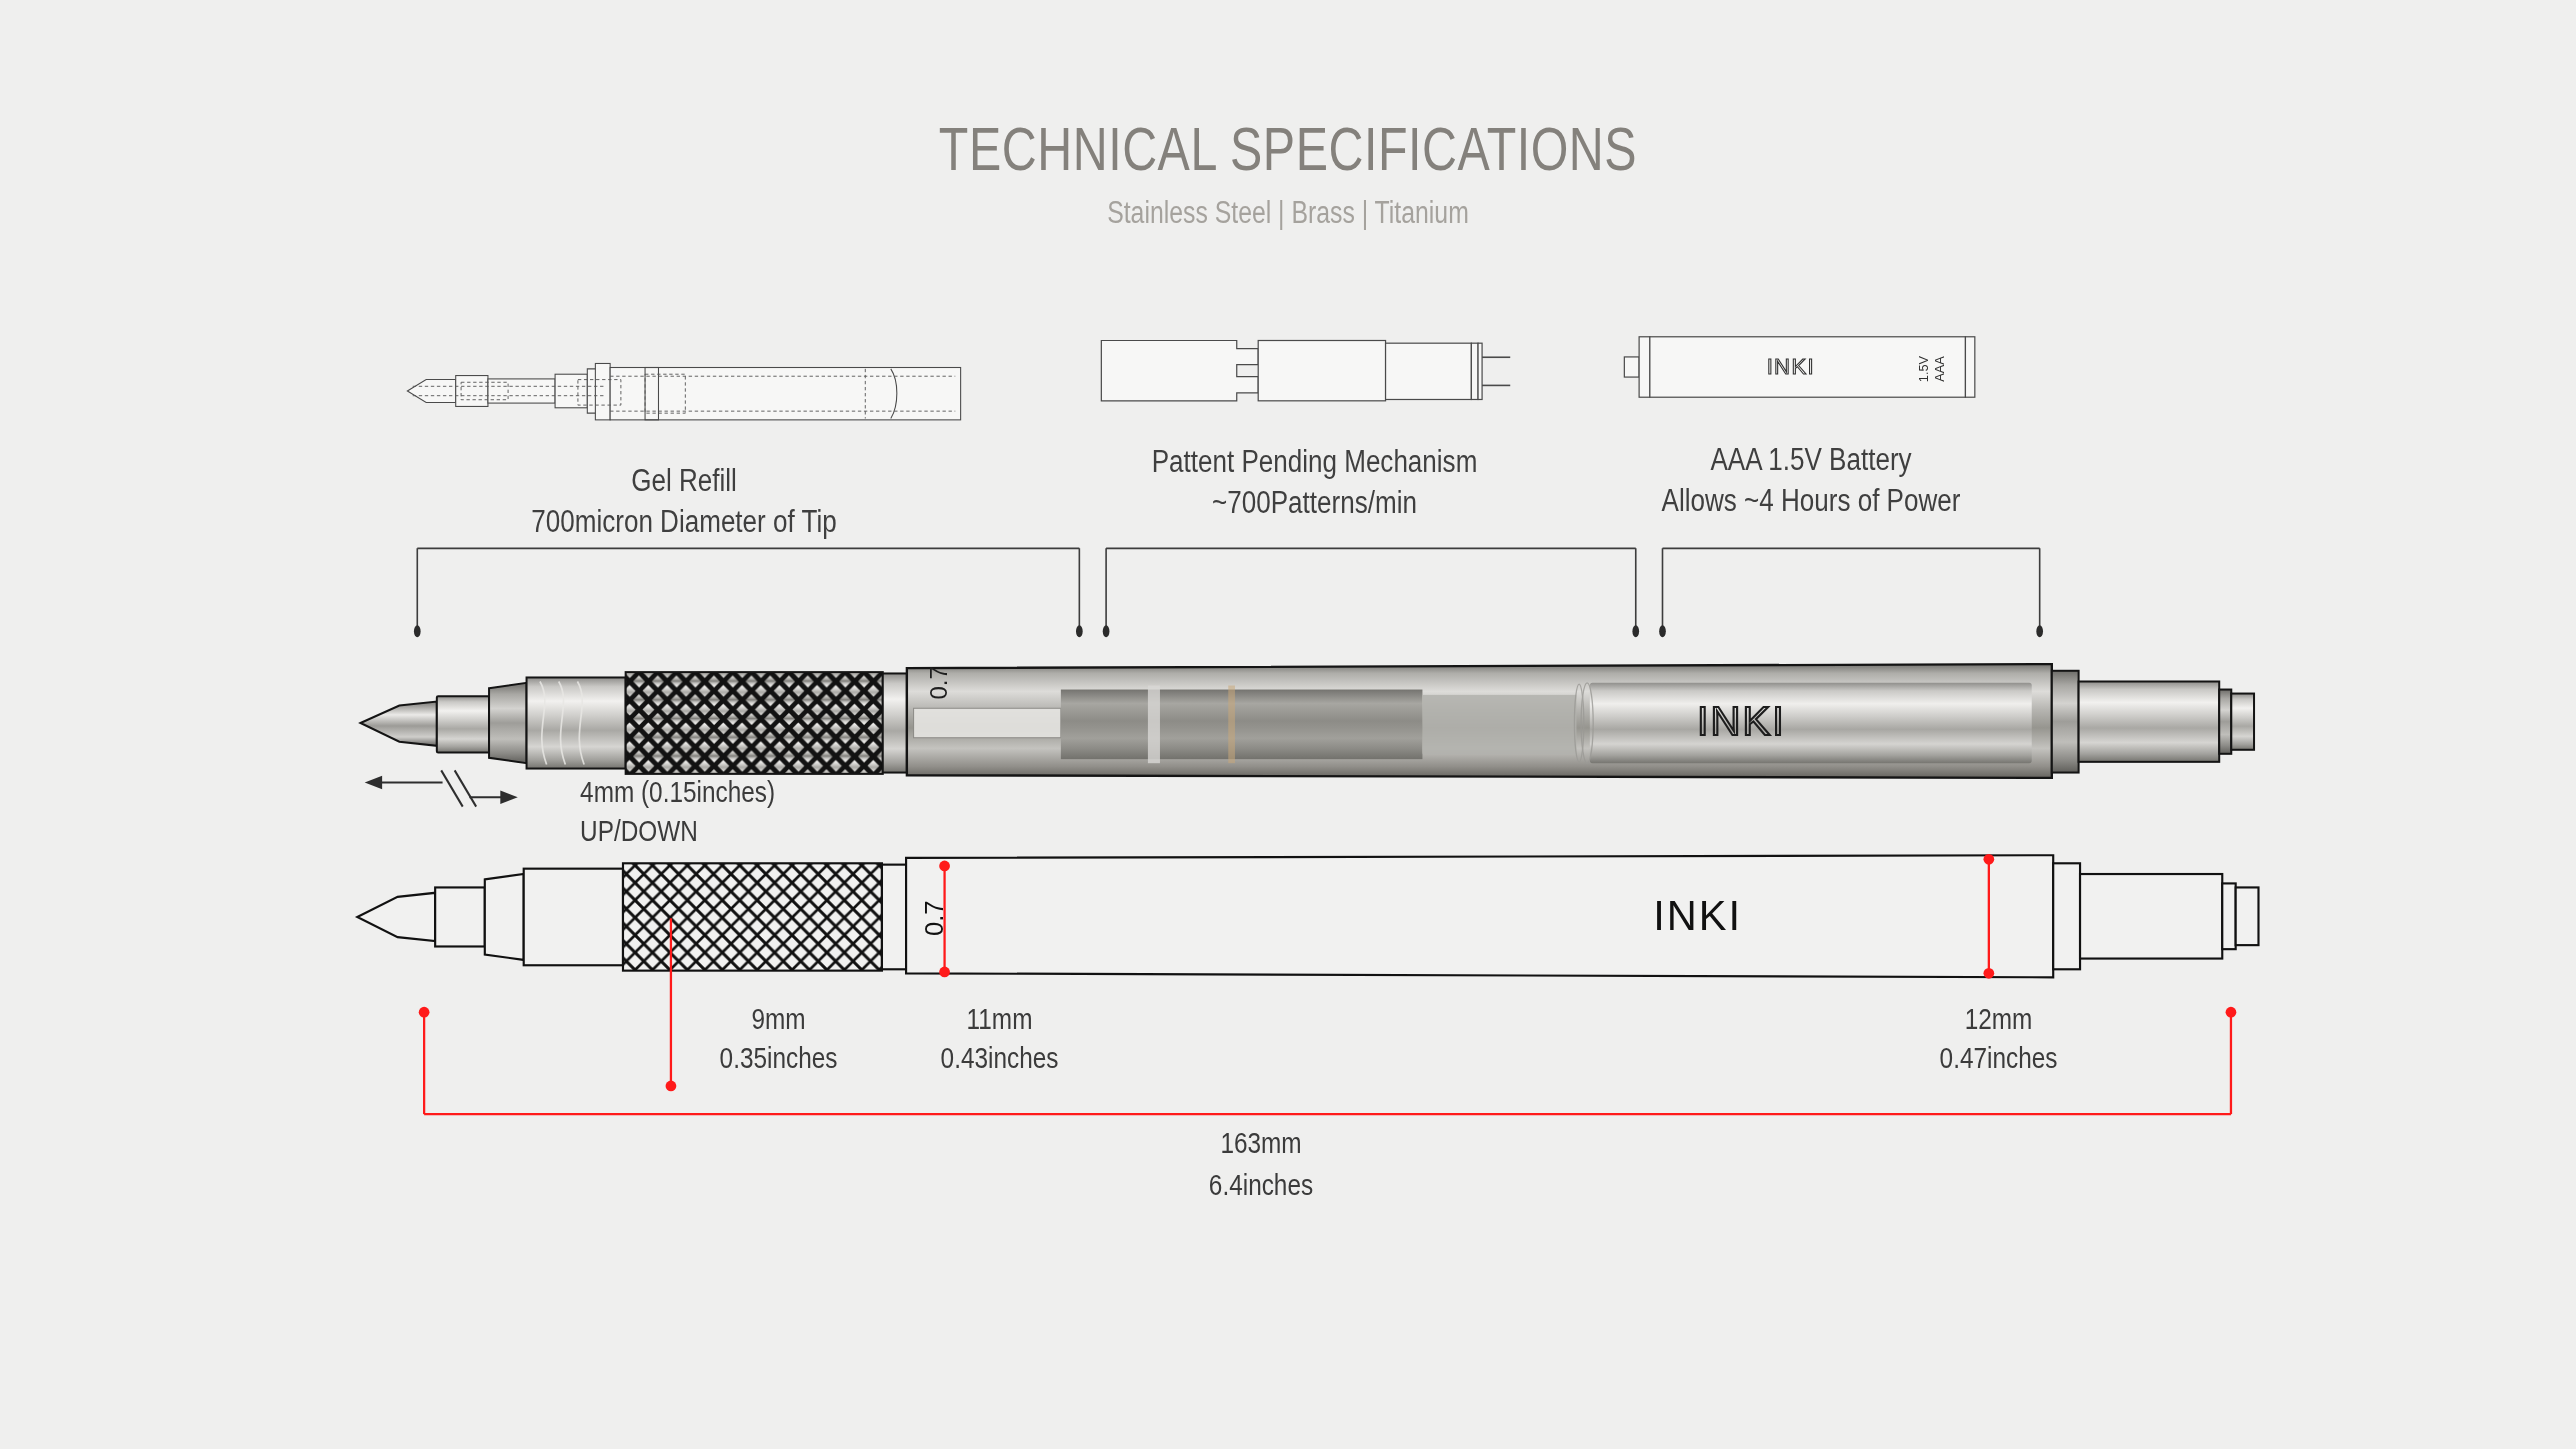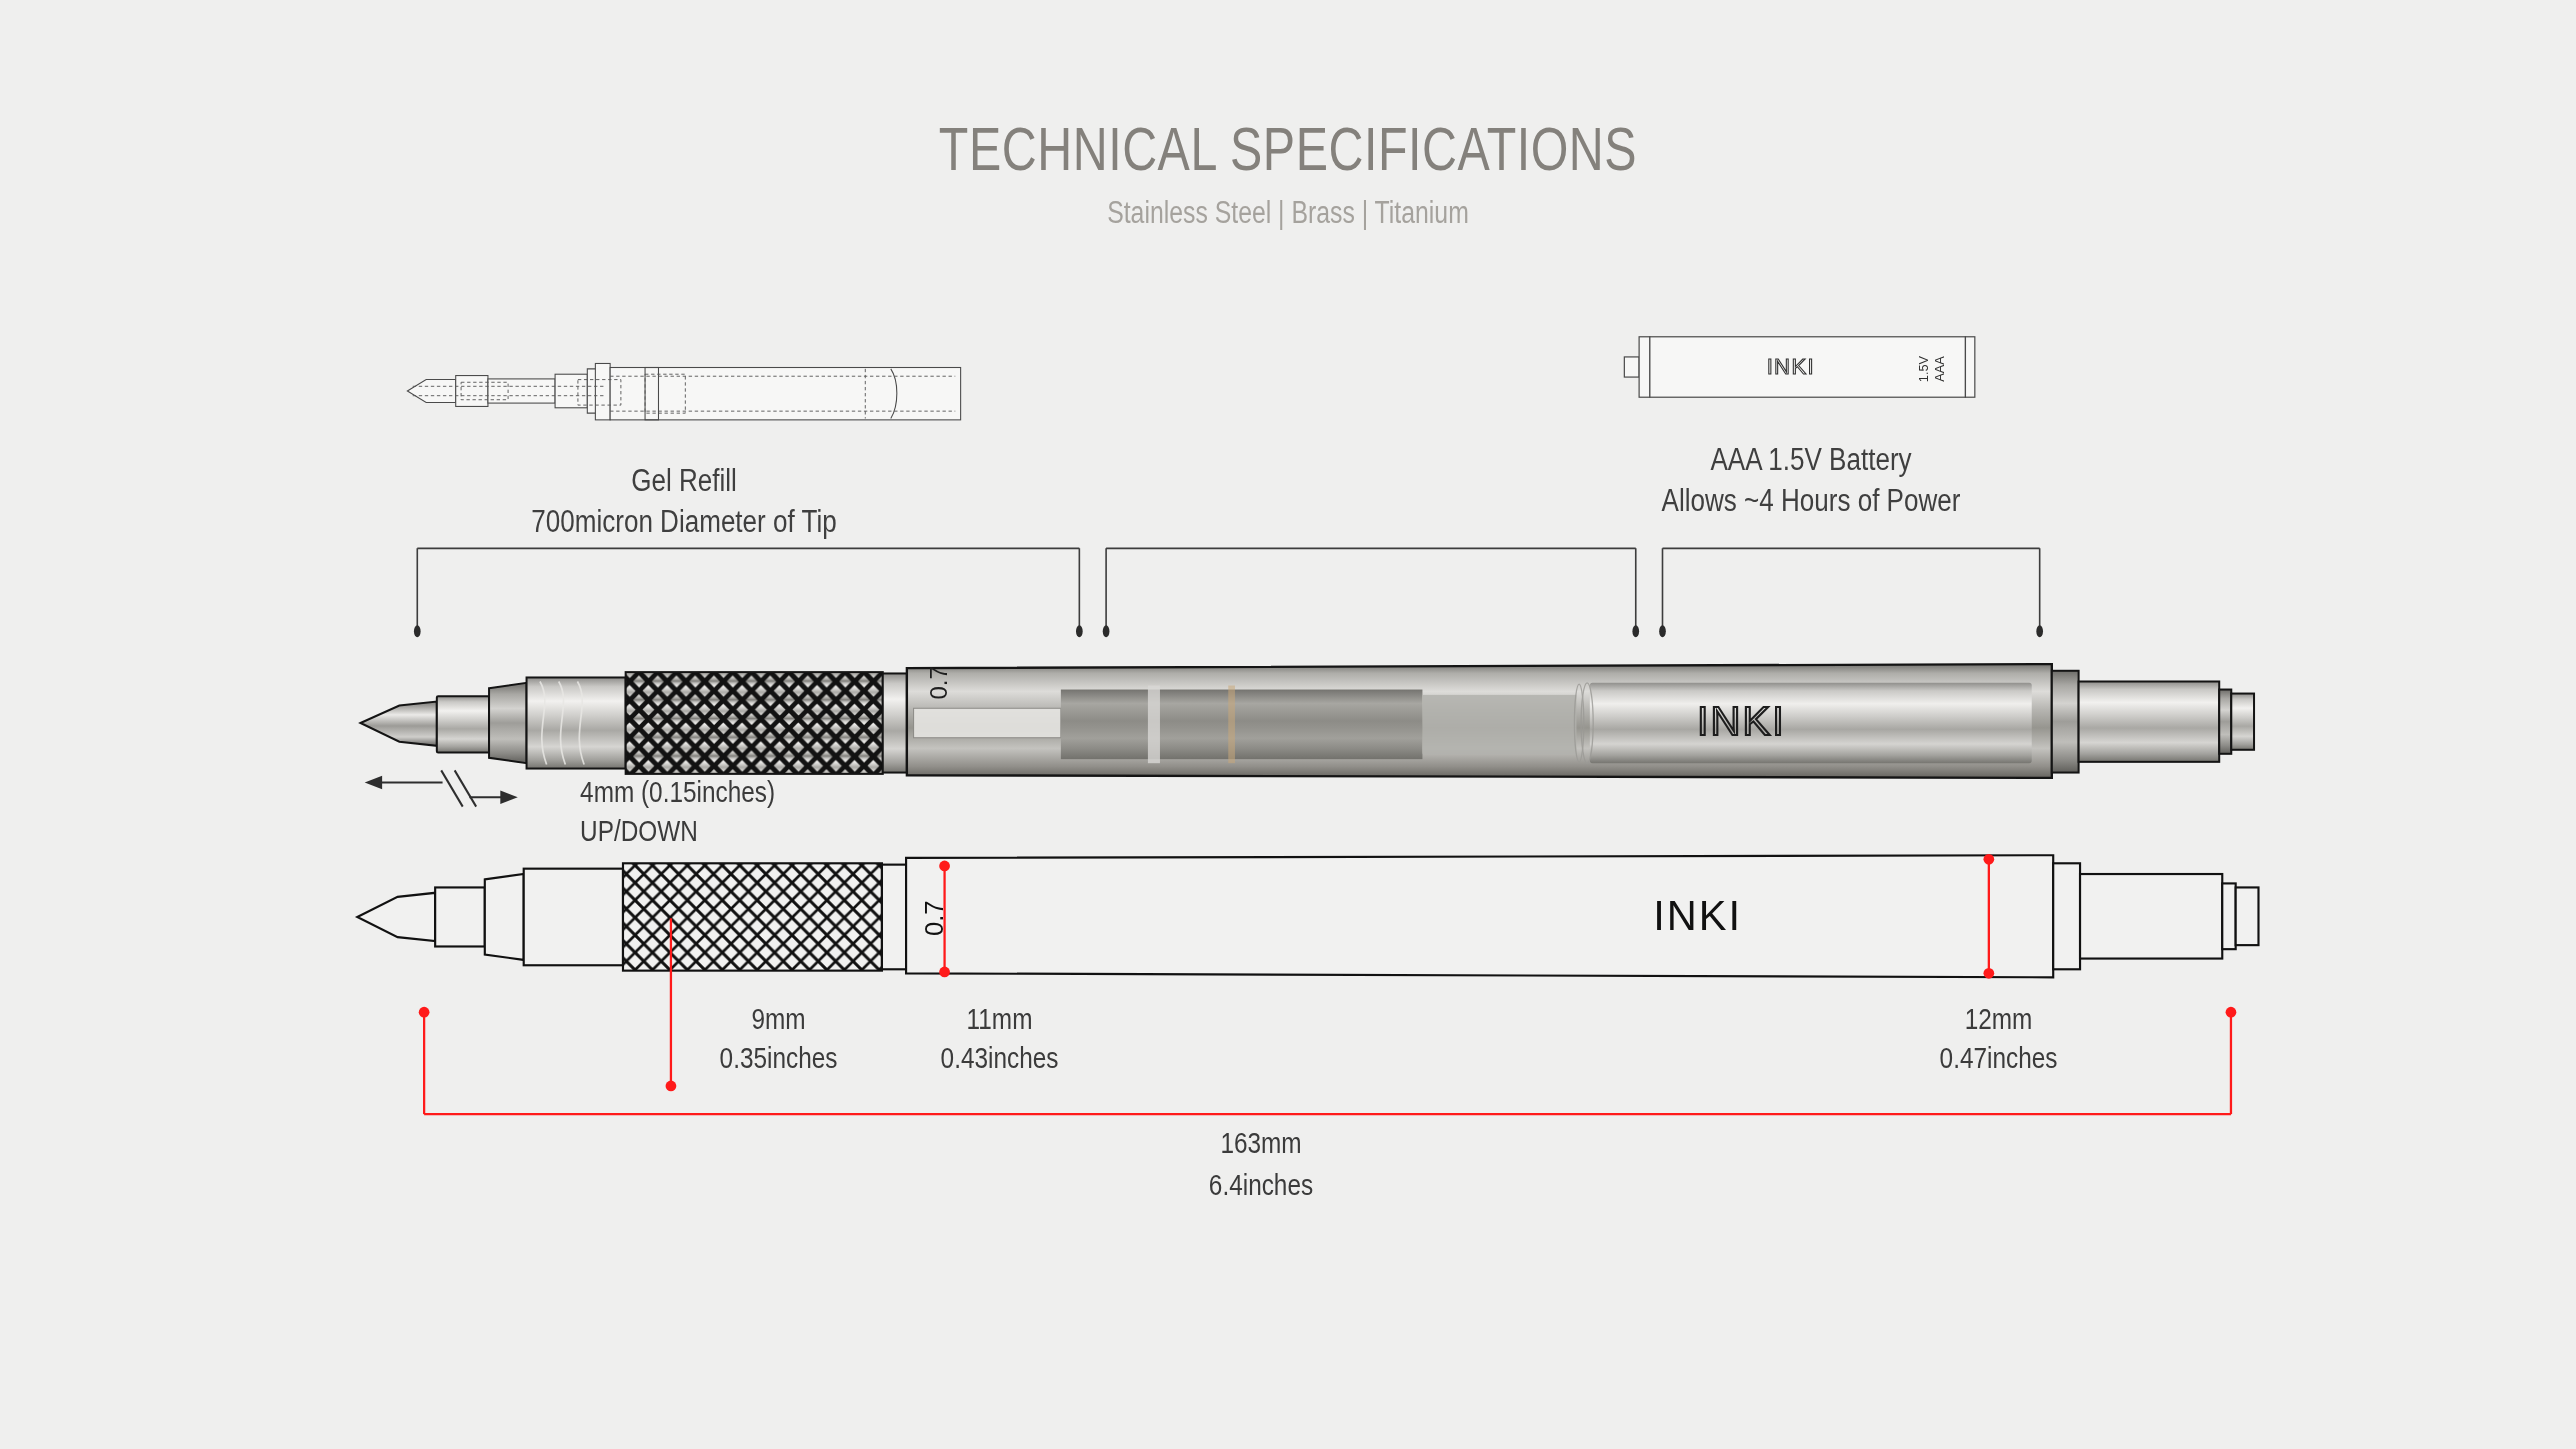--- a/index.html
+++ b/index.html
@@ -111,20 +111,44 @@
         <rect x="362" y="30" width="60" height="58" fill="none"></rect>
         <line x1="690" y1="22" x2="690" y2="96"></line>
       </g>
     </svg>
     <div class="caption" style="width:564px; margin-top:32px;">
       <span class="ln">Gel Refill</span>
       <span class="ln">700micron Diameter of Tip</span>
     </div>
   </div>
 
+  <div class="abs" style="left:1100px; top:335px;">
+    <svg width="429" height="74" viewBox="0 0 640 110">
+      <g fill="#f7f7f6" stroke="#4a4a4a" stroke-width="1.8">
+
+        <path d="M2,8 L204,8 L204,20 L236,20 L236,44 L204,44 L204,62 L236,62 L236,86 L204,86 L204,98 L2,98 Z"></path>
+
+        <rect x="236" y="8" width="190" height="90"></rect>
+
+        <rect x="426" y="12" width="128" height="84"></rect>
+
+        <rect x="554" y="12" width="10" height="84"></rect>
+        <rect x="564" y="12" width="6" height="84"></rect>
+      </g>
+
+      <g stroke="#4a4a4a" stroke-width="2.4" fill="none">
+        <line x1="570" y1="33" x2="612" y2="33"></line>
+        <line x1="570" y1="75" x2="612" y2="75"></line>
+      </g>
+    </svg>
+    <div class="caption" style="width:429px; margin-top:32px;">
+      <span class="ln">Pattent Pending Mechanism</span>
+      <span class="ln">~700Patterns/min</span>
+    </div>
+  </div>
 
   <div class="abs" style="left:1623px; top:330px;">
     <svg width="376" height="74" viewBox="0 0 560 110">
       <g fill="#f7f7f6" stroke="#4a4a4a" stroke-width="1.8">
 
         <rect x="2" y="40" width="22" height="30"></rect>
 
         <rect x="24" y="10" width="16" height="90"></rect>
 
         <rect x="40" y="10" width="470" height="90"></rect>

